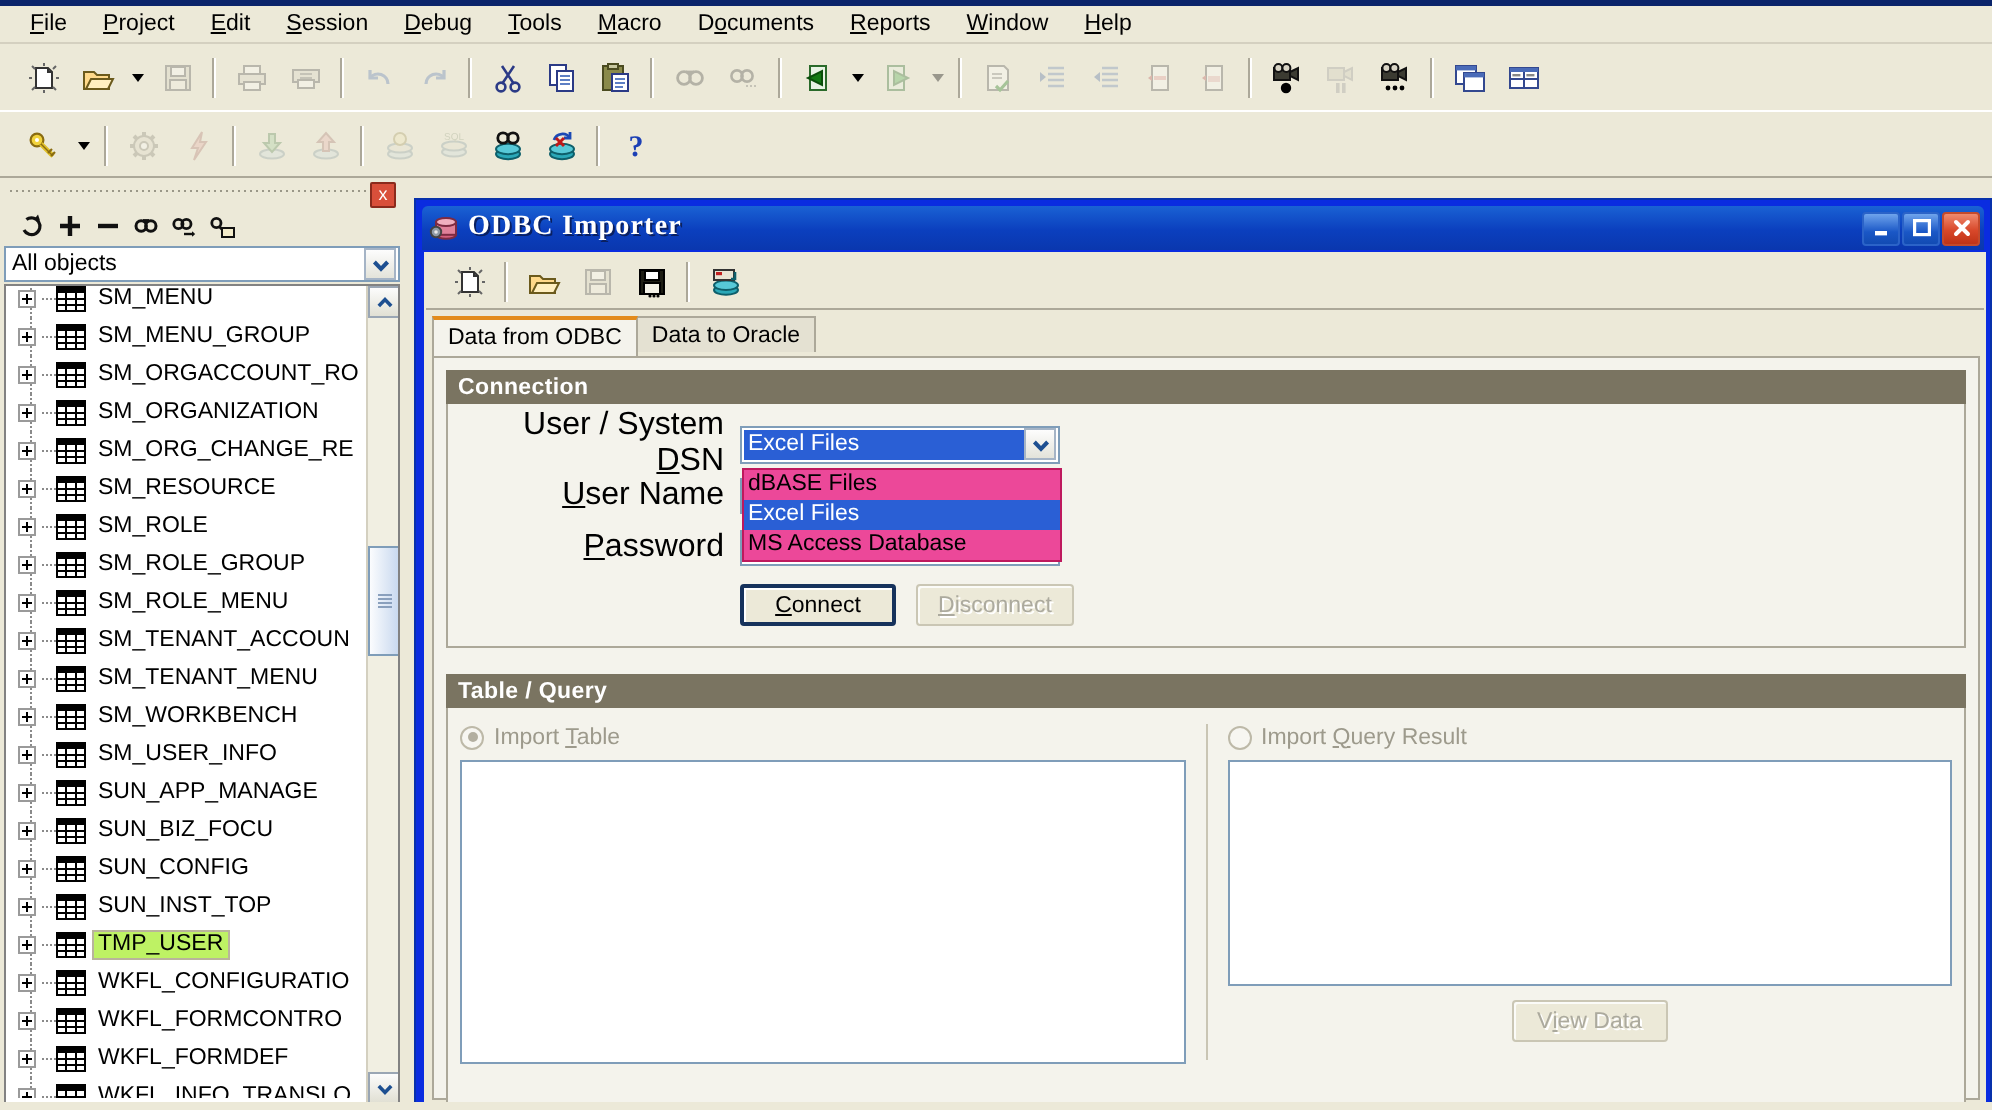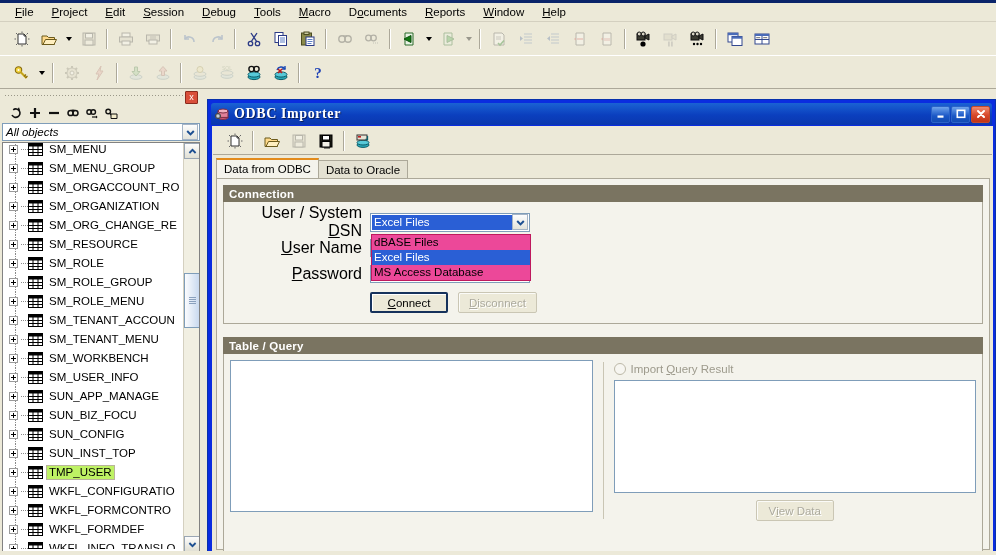--- a/index.html
+++ b/index.html
@@ -49,21 +49,21 @@
     background-size:3px 3px;}
   .lp-close{position:absolute;right:6px;top:1px;width:11px;height:11px;background:#d94f3a;
     border:1px solid #8b2a1c;border-radius:1px;display:flex;align-items:center;
     justify-content:center;color:#fff;font-size:9px;line-height:9px;cursor:default;
     font-family:"Liberation Sans",sans-serif;}
   .lp-toolbar{position:absolute;left:0;top:13px;width:204px;height:20px;
     display:flex;align-items:center;padding-left:6px;box-sizing:border-box;}
   .lpbtn{width:19px;height:18px;display:flex;align-items:center;justify-content:center;
     cursor:default;border:1px solid transparent;box-sizing:border-box;}
   .lp-combo{position:absolute;left:2px;top:33px;width:198px;height:18px;background:#fff;
-    border:1px solid #7f9db9;box-sizing:border-box;display:flex;align-items:center;font-style:italic;}
+    border:1px solid #7f9db9;box-sizing:border-box;display:flex;align-items:center;}
   .lp-combo .val{flex:1;padding-left:3px;font-size:11.5px;color:#000;}
   .cbtnarrow{width:16px;height:16px;margin-right:1px;display:flex;align-items:center;
     justify-content:center;background:linear-gradient(#fdfdfd,#e3e3da);
     border:1px solid #a5b4c6;box-sizing:border-box;cursor:default;}
   .cbtnarrow svg{display:block;}
   .lp-tree{position:absolute;left:2px;top:52px;width:198px;height:411px;background:#fff;
     border:1px solid #828282;box-sizing:border-box;overflow:hidden;}
   .tree-inner{position:absolute;left:0;top:0;width:180px;height:100%;overflow:hidden;}
   .trow{height:19px;display:flex;align-items:center;white-space:nowrap;
     position:relative;padding-left:6px;box-sizing:border-box;}
@@ -108,21 +108,21 @@
   .wbtn.min,.wbtn.max{background:linear-gradient(#6fa4ec,#1a57c6 60%,#124bb3);}
   .wbtn.cls{background:linear-gradient(#f08a6e,#d8482a 55%,#bf3317);border-color:#c44a2c;}
   .wbtn svg{display:block;}
 
   .childbody{position:absolute;left:4px;top:26px;width:781px;height:427px;background:#ece9d8;
     box-sizing:border-box;border:1px solid #ece9d8;}
   .child-toolbar{height:28px;display:flex;align-items:center;padding-left:4px;
     box-sizing:border-box;border-bottom:1px solid #aca899;background:#ece9d8;}
 
   
-  .tabstrip{position:relative;height:20px;margin:3px 0 0 3px;display:flex;align-items:flex-end;}
+  .tabstrip{position:relative;height:20px;margin:3px 0 0 3px;display:flex;}
   .tab{height:18px;padding:0 7px;display:flex;align-items:center;font-size:11.5px;
     border:1px solid #aca899;border-bottom:none;background:#e4e1d2;margin-right:-1px;
     box-sizing:border-box;cursor:default;color:#000;}
   .tab.active{height:20px;background:#f4f3ec;border-top:2px solid #e38b1b;
     border-left-color:#aca899;position:relative;z-index:3;}
   .tabpane{position:absolute;left:3px;top:51px;width:774px;height:372px;background:#f4f3ec;
     border:1px solid #aca899;box-sizing:border-box;}
 
   .grouphdr{height:17px;background:#7a7461;color:#fff;font-size:11.5px;font-weight:bold;
     display:flex;align-items:center;padding-left:6px;box-sizing:border-box;
@@ -916,20 +916,24 @@
             <div class="btn default"><u>C</u>onnect</div>
             <div style="width:10px;"></div>
             <div class="btn disabled"><u>D</u>isconnect</div>
           </div>
         </div>
 
         <div class="grouphdr" style="margin-top:13px;">Table / Query</div>
         <div class="groupbox" style="height:199px;">
           <div class="tqwrap">
             <div class="tqcol">
+              <div class="radioline">
+                <span class="radio on"></span>
+                <span class="radiolabel">Import <u>T</u>able</span>
+              </div>
               <div class="listbox" style="height:152px;"></div>
             </div>
             <div class="vsplit"></div>
             <div class="tqcol">
               <div class="radioline">
                 <span class="radio"></span>
                 <span class="radiolabel">Import <u>Q</u>uery Result</span>
               </div>
               <div class="listbox" style="height:113px;"></div>
               <div class="vdatawrap">

